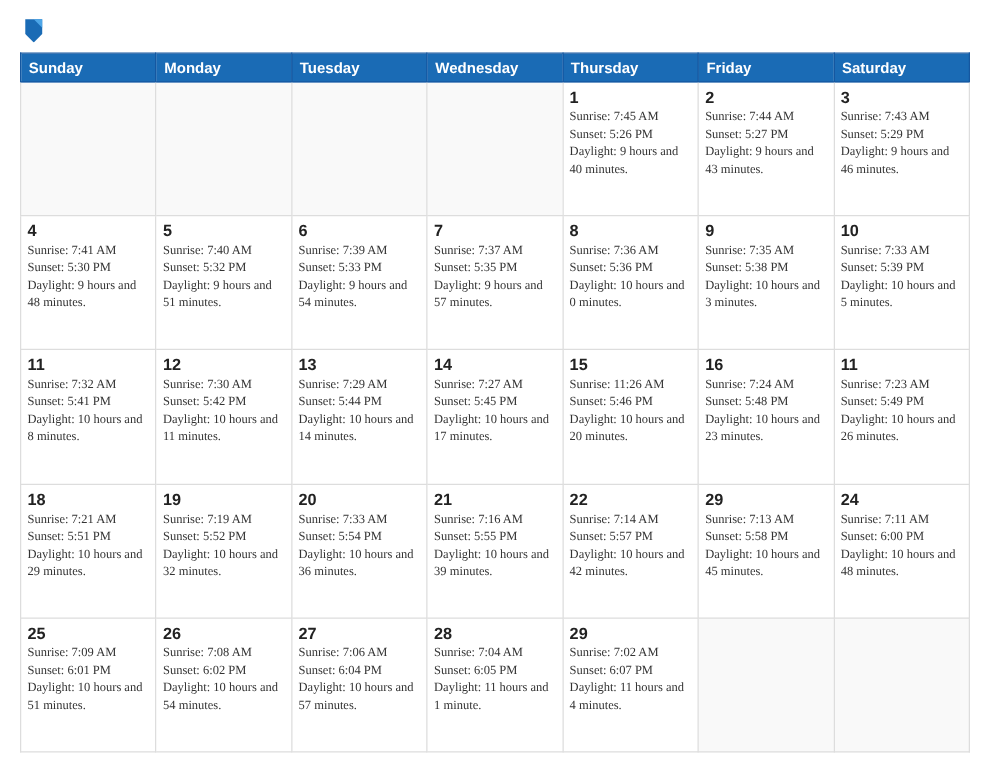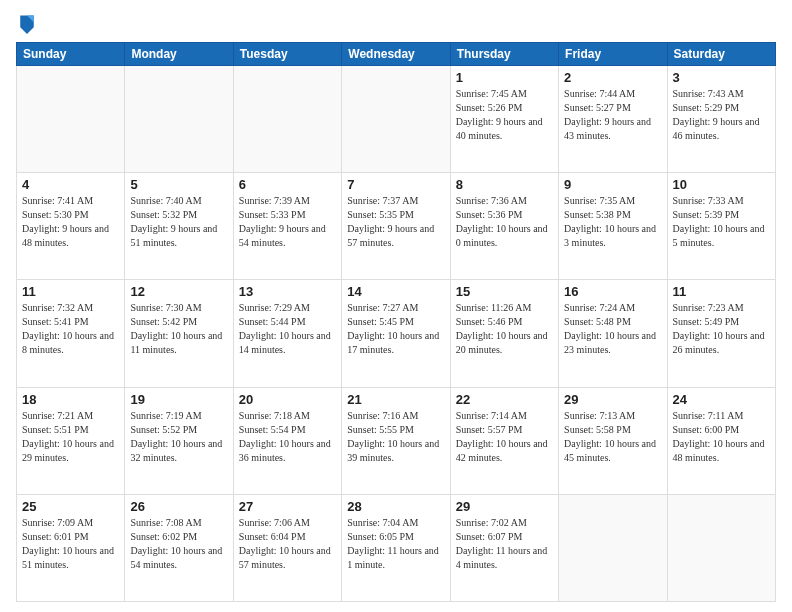--- a/index.html
+++ b/index.html
@@ -276,21 +276,21 @@
           </td>
           <td>
             <span class="day-num">19</span>
             <div class="day-detail">Sunrise: 7:19 AM
 Sunset: 5:52 PM
 Daylight: 10 hours
 and 32 minutes.</div>
           </td>
           <td>
             <span class="day-num">20</span>
-            <div class="day-detail">Sunrise: 7:18 AM
+            <div class="day-detail">Sunrise: 7:33 AM
 Sunset: 5:54 PM
 Daylight: 10 hours
 and 36 minutes.</div>
           </td>
           <td>
             <span class="day-num">21</span>
             <div class="day-detail">Sunrise: 7:16 AM
 Sunset: 5:55 PM
 Daylight: 10 hours
 and 39 minutes.</div>

